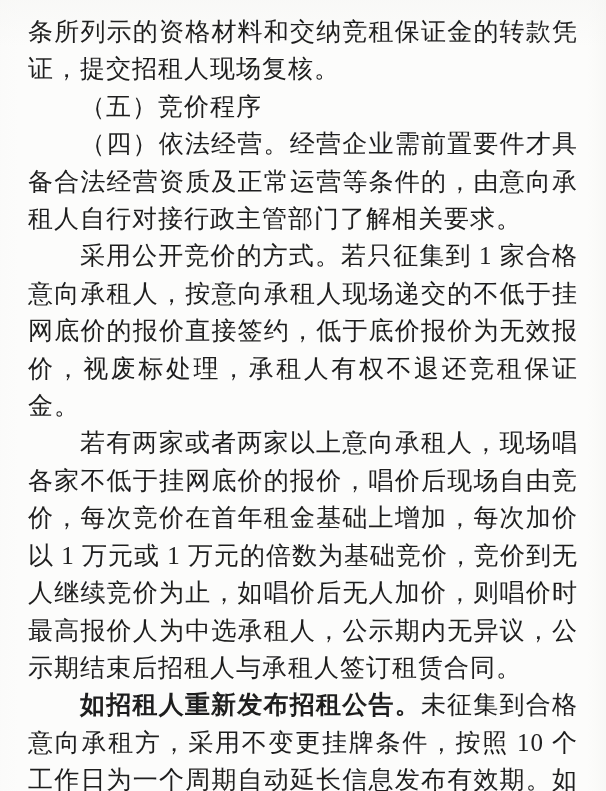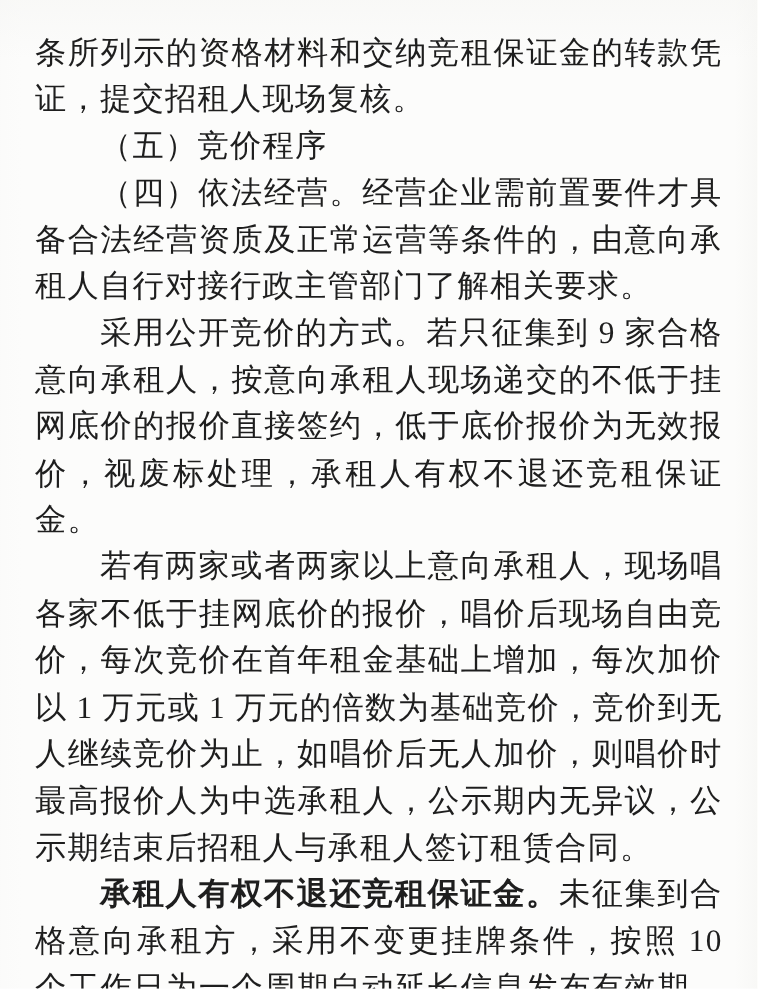--- a/index.html
+++ b/index.html
@@ -12,21 +12,21 @@
     width: 606px;
     height: 791px;
     margin: 0;
     background: #fcfcfb;
     
     background-image:
       linear-gradient(180deg, rgba(245,245,243,0.5) 0%, rgba(252,252,251,0) 6%),
       linear-gradient(90deg, rgba(250,250,249,0.6) 0%, rgba(252,252,251,0) 3%, rgba(252,252,251,0) 97%, rgba(246,246,244,0.7) 100%);
     overflow: hidden;
     box-sizing: border-box;
-    padding: 24px 28px 0 28px;
+    padding: 13px 28px 0 28px;
     font-family: "Liberation Serif", "DejaVu Serif", serif;
     color: #1e1e1e;
   }
   .doc-body p.para {
     margin: 0;
     font-size: 25px;
     line-height: 37.4px;
     letter-spacing: 1px;
     text-align: justify;
     text-justify: inter-character;
@@ -41,17 +41,17 @@
   }
 </style>
 </head>
 <body>
 
 <div class="page">
   <div class="doc-body">
       <p class="para no-indent"><span class="run">条所列示的资格材料和交纳竞租保证金的转款凭证，提交招租人现场复核。</span></p>
       <p class="para"><span class="run">（五）竞价程序</span></p>
       <p class="para"><span class="run">（四）依法经营。经营企业需前置要件才具备合法经营资质及正常运营等条件的，由意向承租人自行对接行政主管部门了解相关要求。</span></p>
-      <p class="para"><span class="run">采用公开竞价的方式。若只征集到 9 家合格意向承租人，按意向承租人现场递交的不低于挂网底价的报价直接签约，低于底价报价为无效报价，视废标处理，承租人有权不退还竞租保证金。</span></p>
+      <p class="para"><span class="run">采用公开竞价的方式。若只征集到 1 家合格意向承租人，按意向承租人现场递交的不低于挂网底价的报价直接签约，低于底价报价为无效报价，视废标处理，承租人有权不退还竞租保证金。</span></p>
       <p class="para"><span class="run">若有两家或者两家以上意向承租人，现场唱各家不低于挂网底价的报价，唱价后现场自由竞价，每次竞价在首年租金基础上增加，每次加价以 1 万元或 1 万元的倍数为基础竞价，竞价到无人继续竞价为止，如唱价后无人加价，则唱价时最高报价人为中选承租人，公示期内无异议，公示期结束后招租人与承租人签订租赁合同。</span></p>
-      <p class="para"><span class="run-bold">承租人有权不退还竞租保证金。</span><span class="run">未征集到合格意向承租方，采用不变更挂牌条件，按照 10 个工作日为一个周期自动延长信息发布有效期。如招租人重新发布招租公告，则以最新发布信息为准。</span></p>
+      <p class="para"><span class="run-bold">如招租人重新发布招租公告。</span><span class="run">未征集到合格意向承租方，采用不变更挂牌条件，按照 10 个工作日为一个周期自动延长信息发布有效期。如招租人重新发布招租公告，则以最新发布信息为准。</span></p>
     </div>
 </div>
 
 </body></html>

